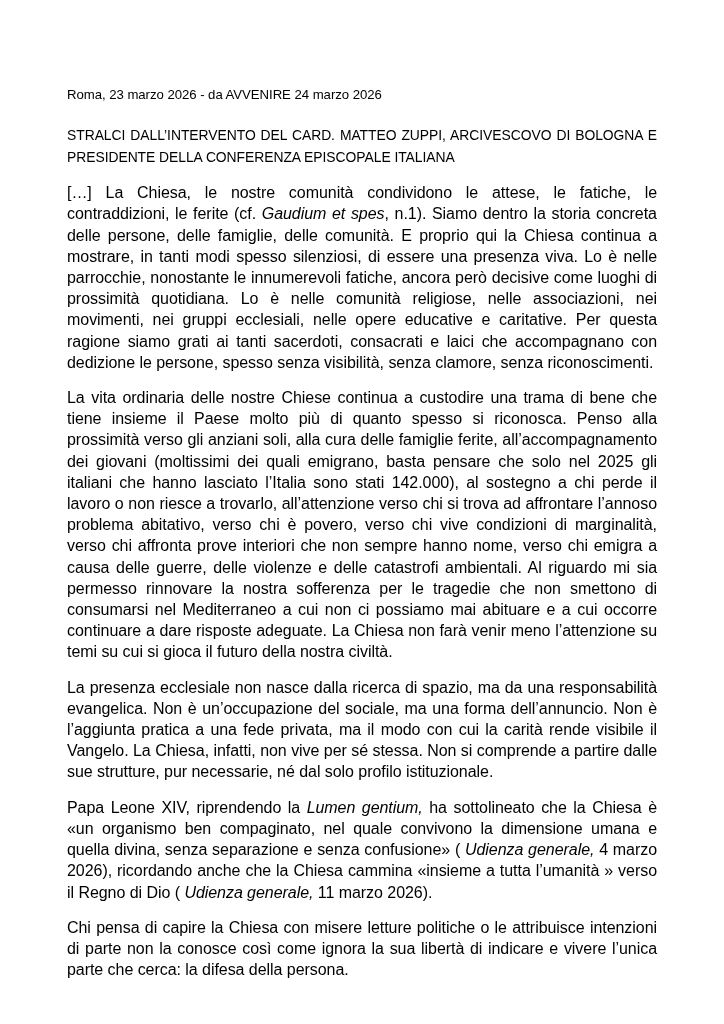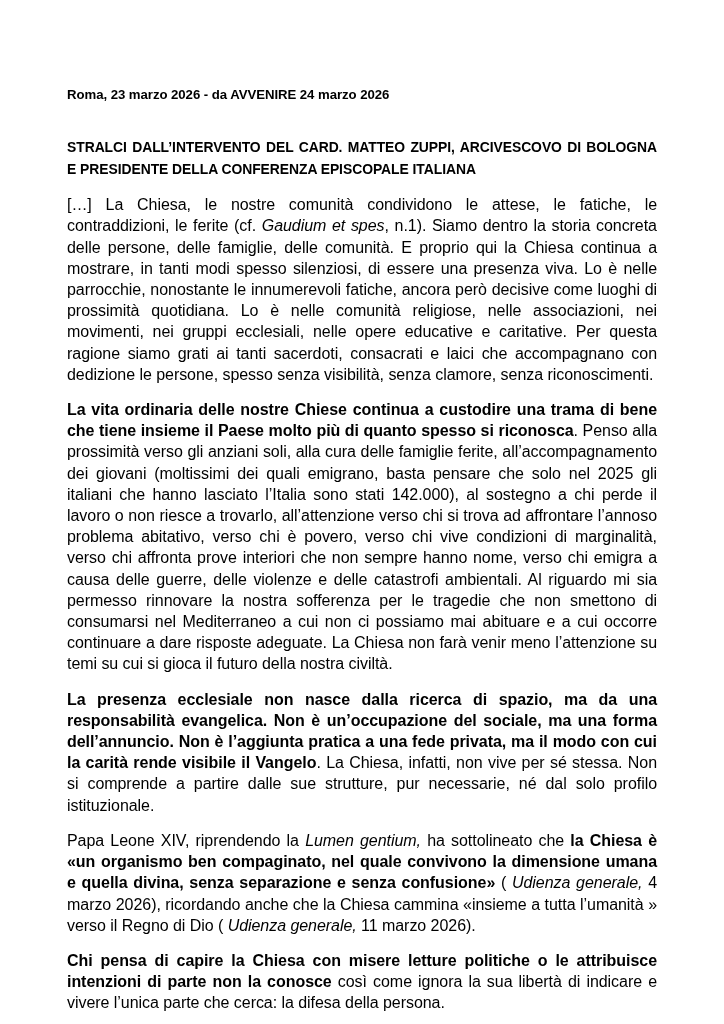--- a/index.html
+++ b/index.html
@@ -26,46 +26,46 @@
     width: 590px;
   }
   p {
     margin: 0;
     text-align: justify;
     font-size: 16px;
     line-height: 21.2px;
     letter-spacing: -0.05px;
   }
   .dateline {
-    font-weight: bold;
+    font-weight: normal;
     font-size: 13.2px;
     text-align: left;
-    margin-bottom: 32px;
+    margin-bottom: 20px;
   }
   .headline {
-    font-weight: bold;
+    font-weight: normal;
     font-size: 13.9px;
     line-height: 21.5px;
     text-align: justify;
     margin-bottom: 14px;
     text-transform: none;
   }
   .lede {
     font-weight: bold;
     font-size: 13.5px;
     line-height: 21.4px;
     margin-bottom: 14px;
   }
   .body-para {
     margin-bottom: 14px;
   }
   .body-para:last-child {
     margin-bottom: 0;
   }
-  b, strong { font-weight: bold; }
+  b, strong { font-weight: normal; }
   i, em { font-style: italic; }
 </style>
 </head>
 <body>
 
 <div class="page">
   <article class="doc">
 
     <p class="dateline">Roma, 23 marzo 2026 - da AVVENIRE 24 marzo 2026</p>
 

